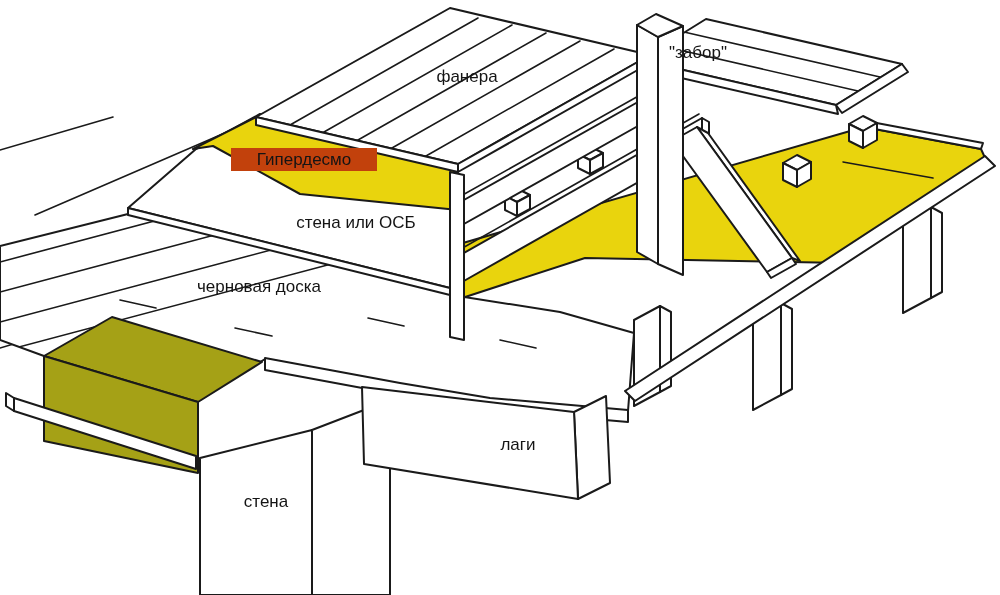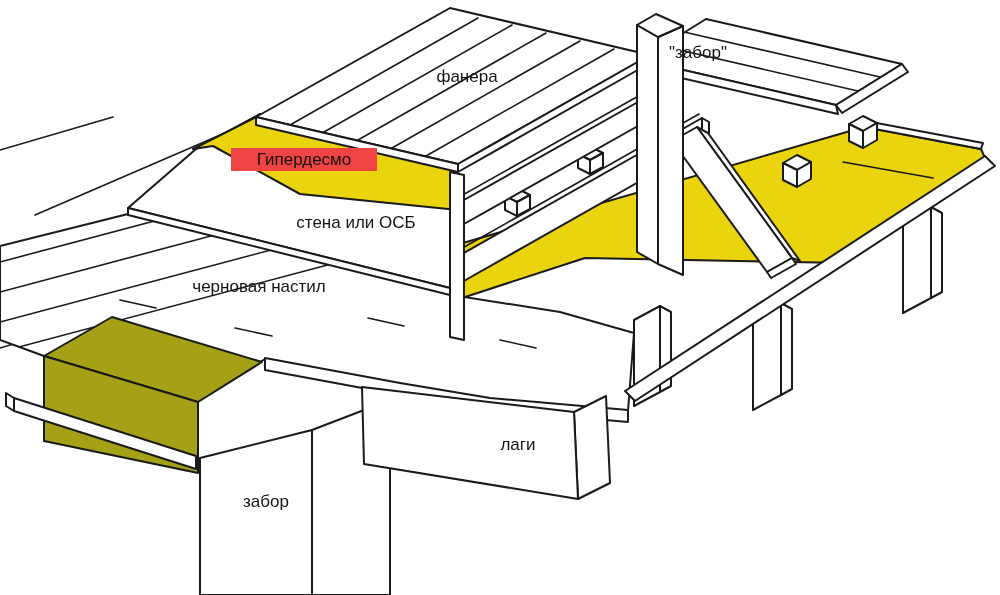--- a/index.html
+++ b/index.html
@@ -8,21 +8,21 @@
   .stage svg{position:absolute;left:0;top:0}
   
   .w{fill:#ffffff}
   .yellow{fill:var(--membrane_yellow,#E9D40D)}
   .olive{fill:var(--insulation_olive,#A5A116)}
   polygon,line,path{stroke:var(--line_black,#1a1a1a);stroke-width:2;stroke-linejoin:round;stroke-linecap:round}
   .seam{stroke-width:1.6}
   
   .lbl{position:absolute;font-size:17px;color:#141414;text-align:center;
        line-height:1.25;white-space:nowrap}
-  .lbl-box{background:#ef4444;padding:1px 7px}
+  .lbl-box{background:#c2410c;padding:1px 7px}
 </style>
 </head>
 <body>
 
 <div class="stage">
 
 <svg width="1000" height="595" viewBox="0 0 1000 595">
   <defs>
     <clipPath id="clipBand">
       <polygon points="0,246 128,214 458,296 560,312 634,333 628,411 490,399 400,384 265,359 200,400 44,356 0,340"></polygon>
@@ -168,20 +168,20 @@
 </svg>
 
 <div class="lbl" style="left:407px;top:66px;width:120px">фанера</div>
 
 <div class="lbl" style="left:638px;top:42px;width:120px">"забор"</div>
 
 <div class="lbl lbl-box" style="left:231px;top:148px;width:132px">Гипердесмо</div>
 
 <div class="lbl" style="left:272px;top:212px;width:168px">стена или ОСБ</div>
 
-<div class="lbl" style="left:175px;top:276px;width:168px">черновая настил</div>
+<div class="lbl" style="left:175px;top:276px;width:168px">черновая доска</div>
 
 
-<div class="lbl" style="left:216px;top:491px;width:100px">забор</div>
+<div class="lbl" style="left:216px;top:491px;width:100px">стена</div>
 
 <div class="lbl" style="left:468px;top:434px;width:100px">лаги</div>
 
 </div>
 
 </body></html>

